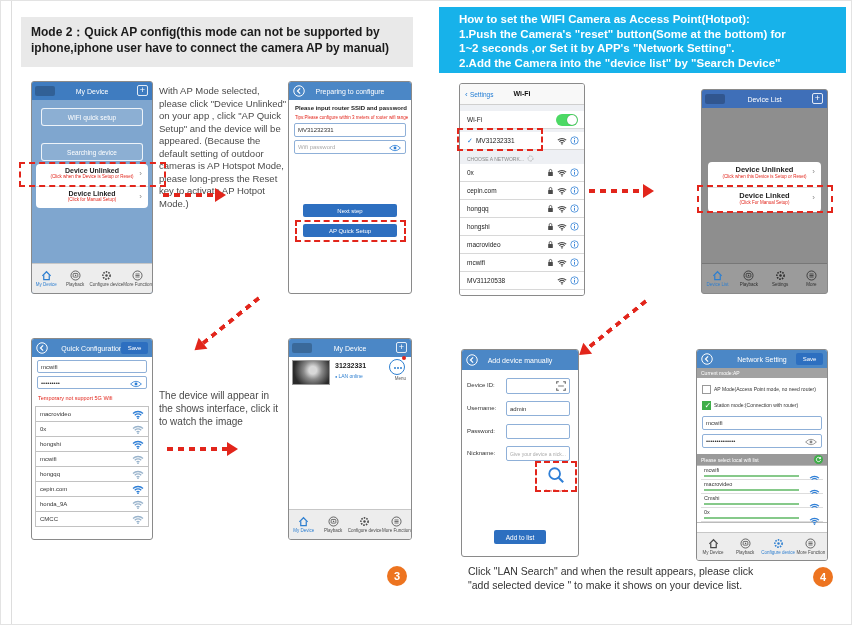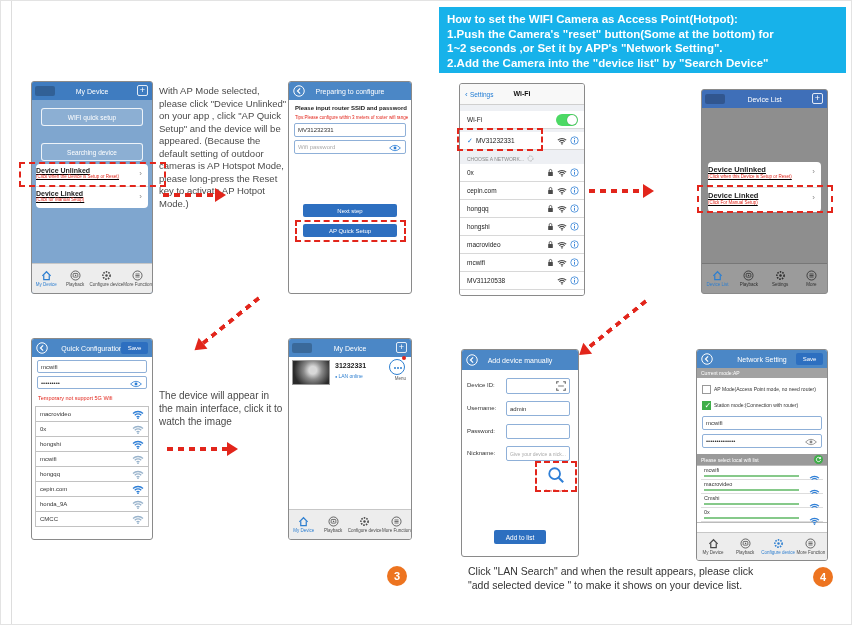--- a/index.html
+++ b/index.html
@@ -4,21 +4,21 @@
 <style>
   * { margin:0; padding:0; box-sizing:border-box; font-family:"Liberation Sans", sans-serif; }
   body { background:#fff; }
   .canvas { position:relative; width:852px; height:625px; background:#ffffff; overflow:hidden; border:1px solid #e3e3e3; }
   .pageline { position:absolute; left:10px; top:0; width:1px; height:625px; background:#ddd; }
 
   
   .gray-hd { position:absolute; left:20px; top:16px; width:392px; height:50px; background:#e9e9e9;
              color:#1b1b1b; font-weight:bold; font-size:12px; line-height:1.32; padding:8px 10px; }
   .cyan-hd { position:absolute; left:438px; top:6px; width:407px; height:66px; background:#17b2ea;
-             color:#fff; font-weight:bold; font-size:11.5px; line-height:1.27; padding:5px 8px; white-space:pre-line; }
+             color:#fff; font-weight:bold; font-size:11.5px; line-height:1.27; padding:5px 20px; white-space:pre-line; }
   .note { position:absolute; font-size:9.5px; color:#4a4a4a; line-height:1.32; }
   .pre { white-space:pre-line; }
   .caption { position:absolute; left:467px; top:564px; width:350px; font-size:10.5px; color:#333; line-height:1.3; white-space:pre-line; }
   .badge { position:absolute; width:20px; height:20px; border-radius:50%; background:#ed7420; color:#fff;
            font-weight:bold; font-size:11px; display:flex; align-items:center; justify-content:center; }
 
   
   .anno { position:absolute; border:2px dashed #e2251b; }
   .dash-arrow { position:absolute; height:4px;
                 background:repeating-linear-gradient(90deg,#e2251b 0 6px,transparent 6px 11px); }
@@ -36,21 +36,21 @@
   .hplus::after { content:"+"; }
   .backc { position:absolute; left:4px; top:3px; width:12px; height:12px; color:#fff; }
   .backc svg { width:12px; height:12px; }
   .savebtn { position:absolute; right:4px; top:3px; width:27px; height:12px; background:#2d6fc0; border-radius:2px;
              color:#fff; font-size:6px; display:flex; align-items:center; justify-content:center; }
 
   .ghost-btn { position:absolute; left:9px; right:9px; height:18px; border:1px solid rgba(255,255,255,.85);
                border-radius:3px; background:rgba(255,255,255,.10); color:#fff; font-size:6.5px;
                display:flex; align-items:center; justify-content:center; }
   .popup { position:absolute; background:#fff; border-radius:4px; }
-  .popup .prow { position:relative; text-align:left;text-decoration:underline; }
+  .popup .prow { position:relative; text-align:center; }
   .popup .plabel { font-size:7px; font-weight:bold; color:#222; padding-top:3px; }
   .popup .psub { font-size:4.5px; color:#e2251b; }
   .chev { position:absolute; right:6px; top:5px; color:#888; font-size:8px; }
   .chev::after { content:"›"; }
   .pdiv { border-top:1px solid #ddd; }
 
   .input { position:absolute; background:#fff; border:1px solid #8fb0d8; border-radius:2px; font-size:6px;
            color:#333; display:flex; align-items:center; padding:0 3px; }
   .placeholder { color:#aaa; }
   .eye { position:absolute; right:4px; top:3px; width:12px; height:8px; color:#2f7fd6; }
@@ -193,20 +193,21 @@
       </symbol>
     <symbol id="i-spinner" viewBox="0 0 14 14">
         <circle cx="7" cy="7" r="5" fill="none" stroke="currentColor" stroke-width="1.6" stroke-dasharray="3 2"></circle>
       </symbol>
   </defs>
 </svg>
 
 <div class="canvas">
   <div class="pageline"></div>
 
+  <div class="gray-hd">Mode 2：Quick AP config(this mode can not be supported by iphone,iphone user have to connect the camera AP by manual)</div>
   <div class="cyan-hd">How to set the WIFI Camera as Access Point(Hotpot):
 1.Push the Camera's "reset" button(Some at the bottom) for
 1~2 seconds ,or Set it by APP's "Network Setting".
 2.Add the Camera into the "device list" by "Search Device"</div>
 
   <div class="phone" style="left:30px;top:80px;width:122px;height:213px;background:#7fa6cf">
     <div class="phdr" style="background:#3f7cc0">
       <span class="hbtn"></span>
       <span>My Device</span>
       <span class="hplus"></span>
@@ -734,21 +735,21 @@
       <div class="tab">
           <svg class="ti">
             <use href="#i-more"></use>
           </svg>
           <span class="lbl">More Function</span>
         </div>
     </div>
   </div>
 
   <div class="note" style="left:158px;top:84px;width:128px">With AP Mode selected, please click "Device Unlinked" on your app , click "AP Quick Setup" and the device will be appeared. (Because the default setting of outdoor cameras is AP Hotspot Mode, please long-press the Reset key to activate AP Hotpot Mode.)</div>
-  <div class="note" style="left:158px;top:388px;width:126px;font-size:10px">The device will appear in the main interface, click it to watch  the image</div>
+  <div class="note" style="left:158px;top:388px;width:126px;font-size:10px">The device will appear in the shows interface, click it to watch  the image</div>
   <div class="caption">Click "LAN Search" and when the result appears, please click
 "add selected device " to make it shows on your device list.</div>
 
   <div class="dash-arrow" style="left:162px;top:192px;width:52px"></div>
   <div class="dash-arrow diag" style="left:258px;top:295px;width:72px;transform:rotate(141deg)"></div>
   <div class="dash-arrow" style="left:166px;top:446px;width:60px"></div>
   <div class="dash-arrow" style="left:588px;top:188px;width:54px"></div>
   <div class="dash-arrow diag" style="left:645px;top:298px;width:75px;transform:rotate(141deg)"></div>
 
   <div class="anno" style="left:18px;top:161px;width:147px;height:25px"></div>

